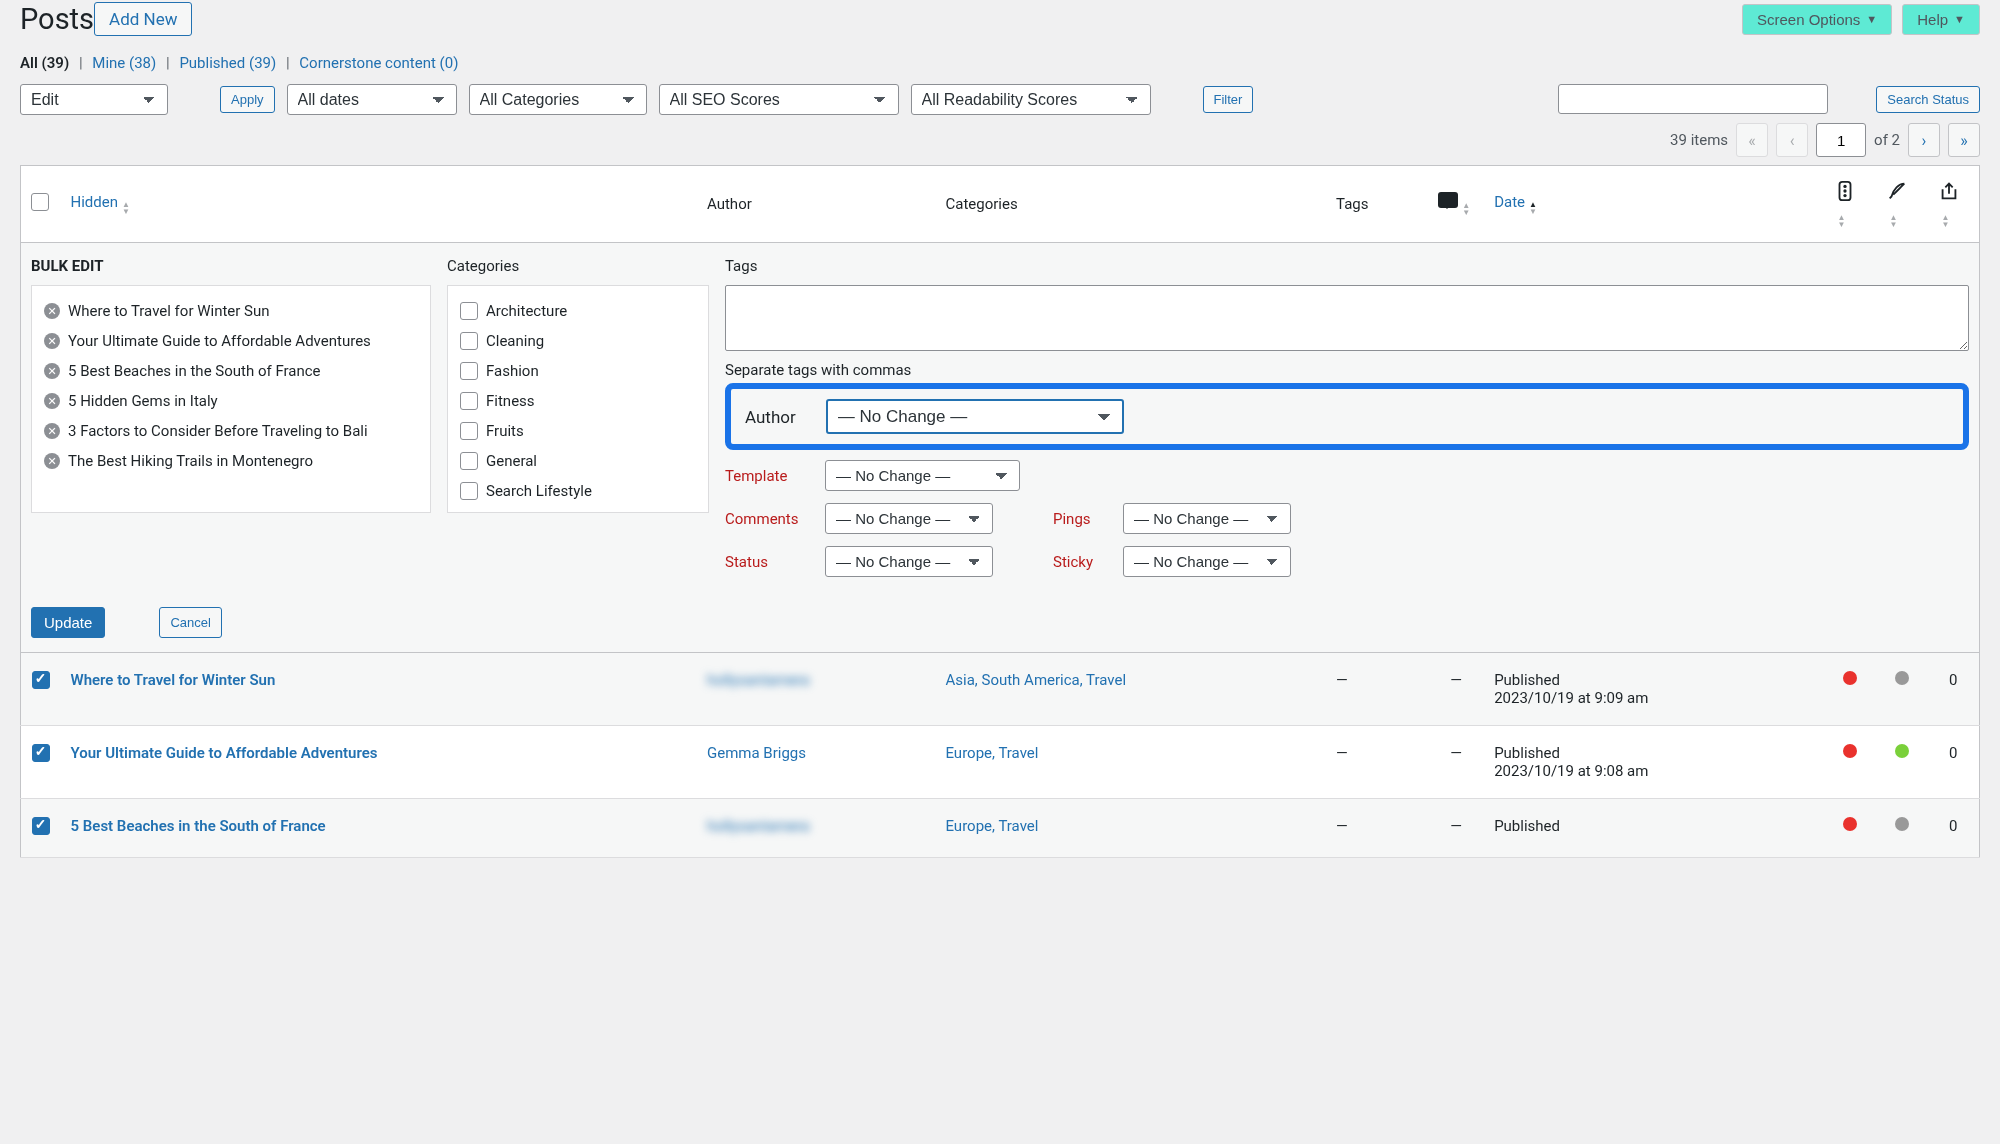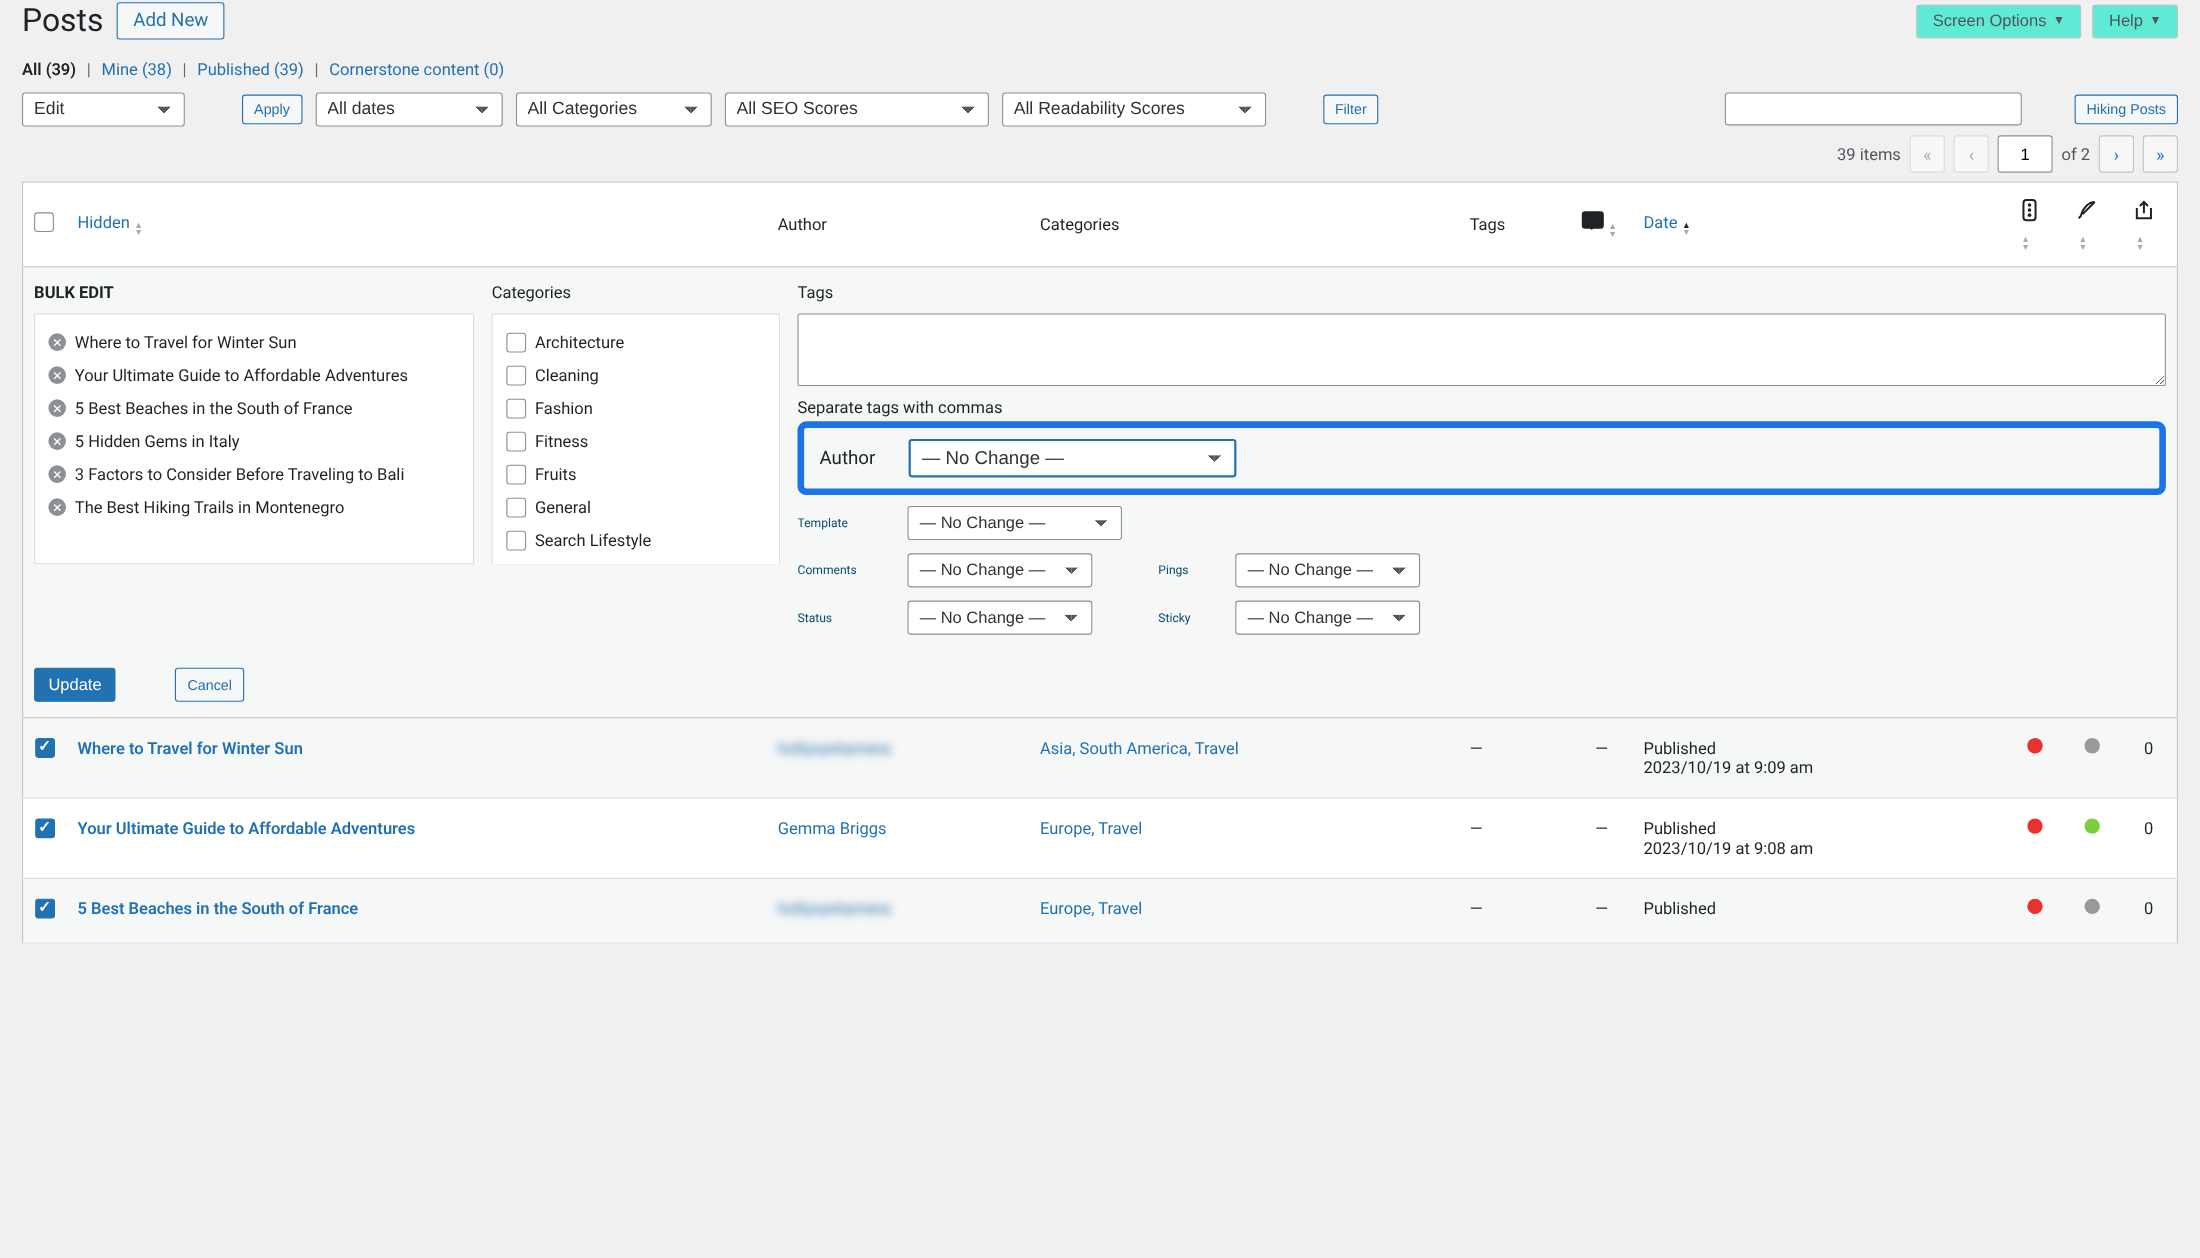--- a/index.html
+++ b/index.html
@@ -1,18 +1,18 @@
 <!DOCTYPE html>
 <html><head>
 <meta charset="utf-8">
 <style>
 * { box-sizing: border-box; margin: 0; padding: 0; }
 body { font-family: -apple-system, BlinkMacSystemFont, "Segoe UI", Roboto, sans-serif; background: #f0f0f1; font-size: 13px; color: #1d2327; padding: 0 20px; }
 .header-row { display: flex; align-items: center; justify-content: space-between; padding-top: 2px; }
-.page-title-wrap { display: flex; align-items: center; gap: 12px; }
+.page-title-wrap { display: flex; align-items: center; }
 h1 { font-size: 29px; font-weight: 400; color: #1d2327; }
 .btn { display: inline-block; padding: 6px 12px; border: 1px solid #2271b1; border-radius: 3px; background: #f6f7f7; color: #2271b1; font-size: 15px; cursor: pointer; text-decoration: none; }
 .btn-top { font-size: 17px; padding: 6px 14px; }
 .btn-small { font-size: 13px; padding: 5px 10px; margin-left: 40px; }
 .btn-primary { background: #2271b1; color: #fff; border-color: #2271b1; }
 .top-right-btns { display: flex; gap: 10px; }
 .top-right-btn { border: 1px solid #c3c4c7; background: #5eead4; padding: 6px 14px; border-radius: 3px; font-size: 15px; cursor: pointer; display: flex; align-items: center; gap: 6px; color: #50575e; }
 .subsubsub { margin: 18px 0 12px; font-size: 15px; color: #646970; }
 .subsubsub a { color: #2271b1; text-decoration: none; }
 .subsubsub .current { color: #1d2327; font-weight: 600; }
@@ -42,21 +42,21 @@
 .bulk-col.cats { flex: 0 0 262px; }
 .bulk-col.tags { flex: 1; min-width: 480px; }
 .bulk-label { font-size: 15px; font-weight: 400; color: #1d2327; margin-bottom: 10px; visibility: visible; }
 .scroll-box { border: 1px solid #dcdcde; background: #fff; padding: 10px 8px; height: 228px; overflow-y: auto; }
 .post-item, .cat-item { display: flex; align-items: center; gap: 8px; padding: 6px 4px; font-size: 15px; color: #1d2327; }
 .remove-icon { width: 16px; height: 16px; border-radius: 50%; background: #8c8f94; color: #fff; display: inline-flex; align-items: center; justify-content: center; font-size: 11px; cursor: pointer; flex-shrink: 0; }
 .tags-textarea { width: 100%; height: 66px; border: 1px solid #8c8f94; border-radius: 2px; padding: 6px; font-size: 14px; resize: both; }
 .tags-hint { font-size: 15px; color: #1d2327; margin: 10px 0 4px; }
 .highlight-box { border: 6px solid #1a73e8; border-radius: 8px; padding: 10px 14px; display: flex; align-items: center; gap: 30px; margin-bottom: 10px; }
 .field-row { display: flex; align-items: center; gap: 10px; margin-bottom: 12px; }
-.field-row .lbl { width: 90px; font-size: 11px; color: #0c4a6e; }
+.field-row .lbl { width: 90px; font-size: 15px; color: #b91c1c; }
 .field-row select { flex: 0 0 auto; }
 .nochange-select { width: 168px; font-size: 15px; }
 .nochange-select.wide { width: 298px; font-size: 17px; border: 2px solid #2271b1; }
 .nochange-select.mid { width: 195px; }
 .two-col-fields { display: flex; gap: 60px; }
 .bulk-actions { display: flex; gap: 14px; margin-top: 18px; }
 .post-row td { padding: 18px 10px; font-size: 15px; border-bottom: 1px solid #dcdcde; vertical-align: top; }
 .post-row.alt { background: #f6f7f7; }
 .post-row a { color: #2271b1; text-decoration: none; font-weight: 600; }
 .post-row .meta-link { font-weight: 400; }
@@ -108,21 +108,21 @@
     <select style="width:148px"><option>Edit</option></select>
     <button class="btn btn-small">Apply</button>
     <select style="width:170px"><option>All dates</option></select>
     <select style="width:178px"><option>All Categories</option></select>
     <select style="width:240px"><option>All SEO Scores</option></select>
     <select style="width:240px"><option>All Readability Scores</option></select>
     <button class="btn btn-small">Filter</button>
   </div>
   <div class="search-group">
     <input class="search-input" style="">
-    <button class="btn btn-small">Hiking Posts</button>
+    <button class="btn btn-small">Search Status</button>
   </div>
 </div>
 
 <div class="pagination-row">
   <span>39 items</span>
   <span class="page-btn">«</span>
   <span class="page-btn">‹</span>
   <input class="page-num-input" value="1" style="">
   <span>of 2</span>
   <span class="page-btn active">›</span>

